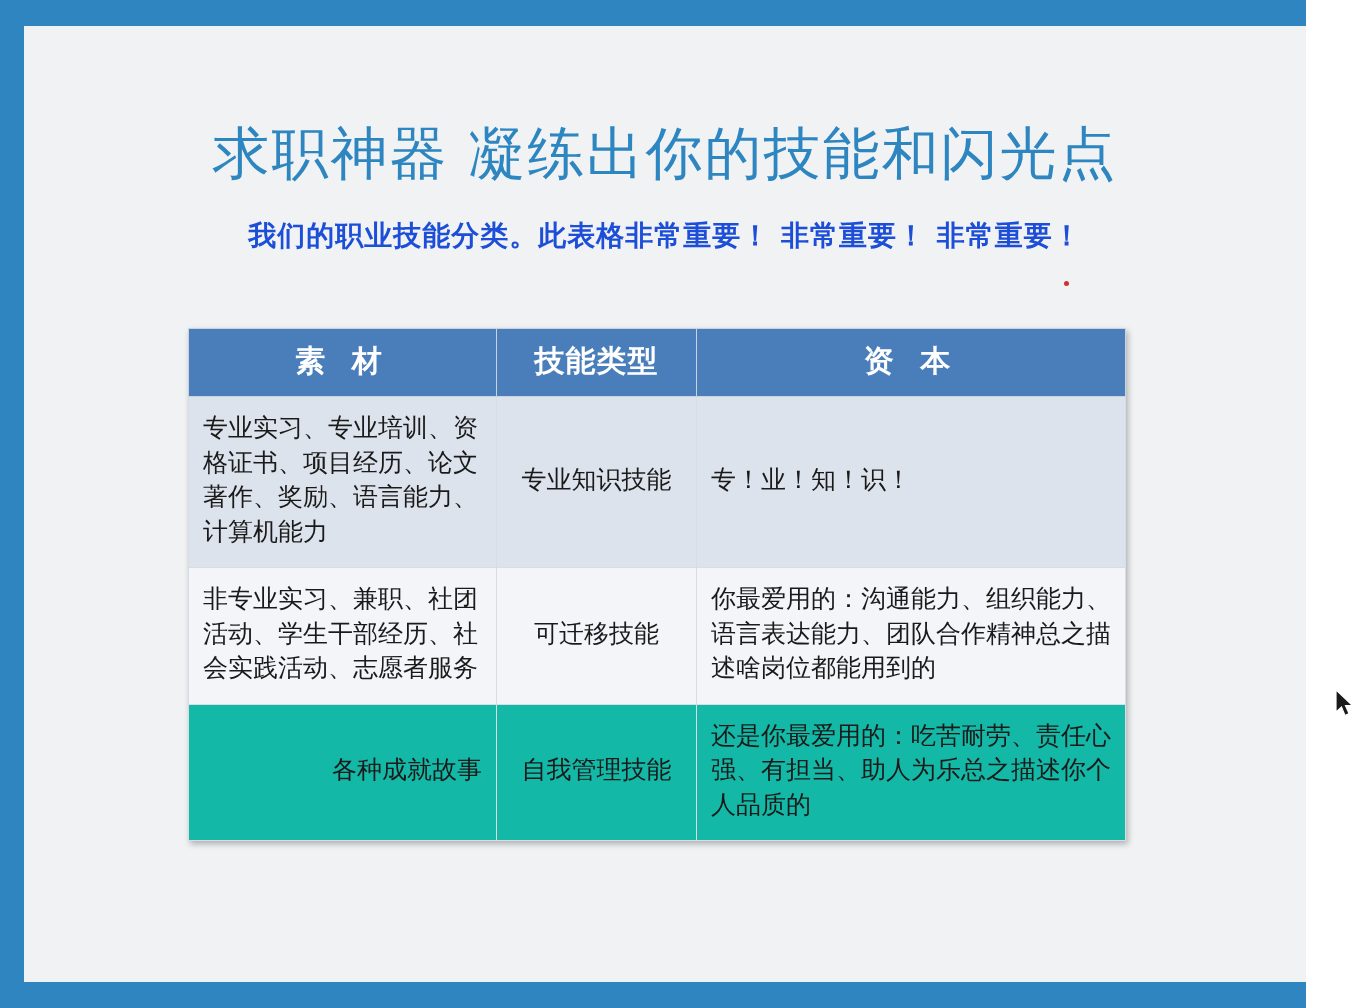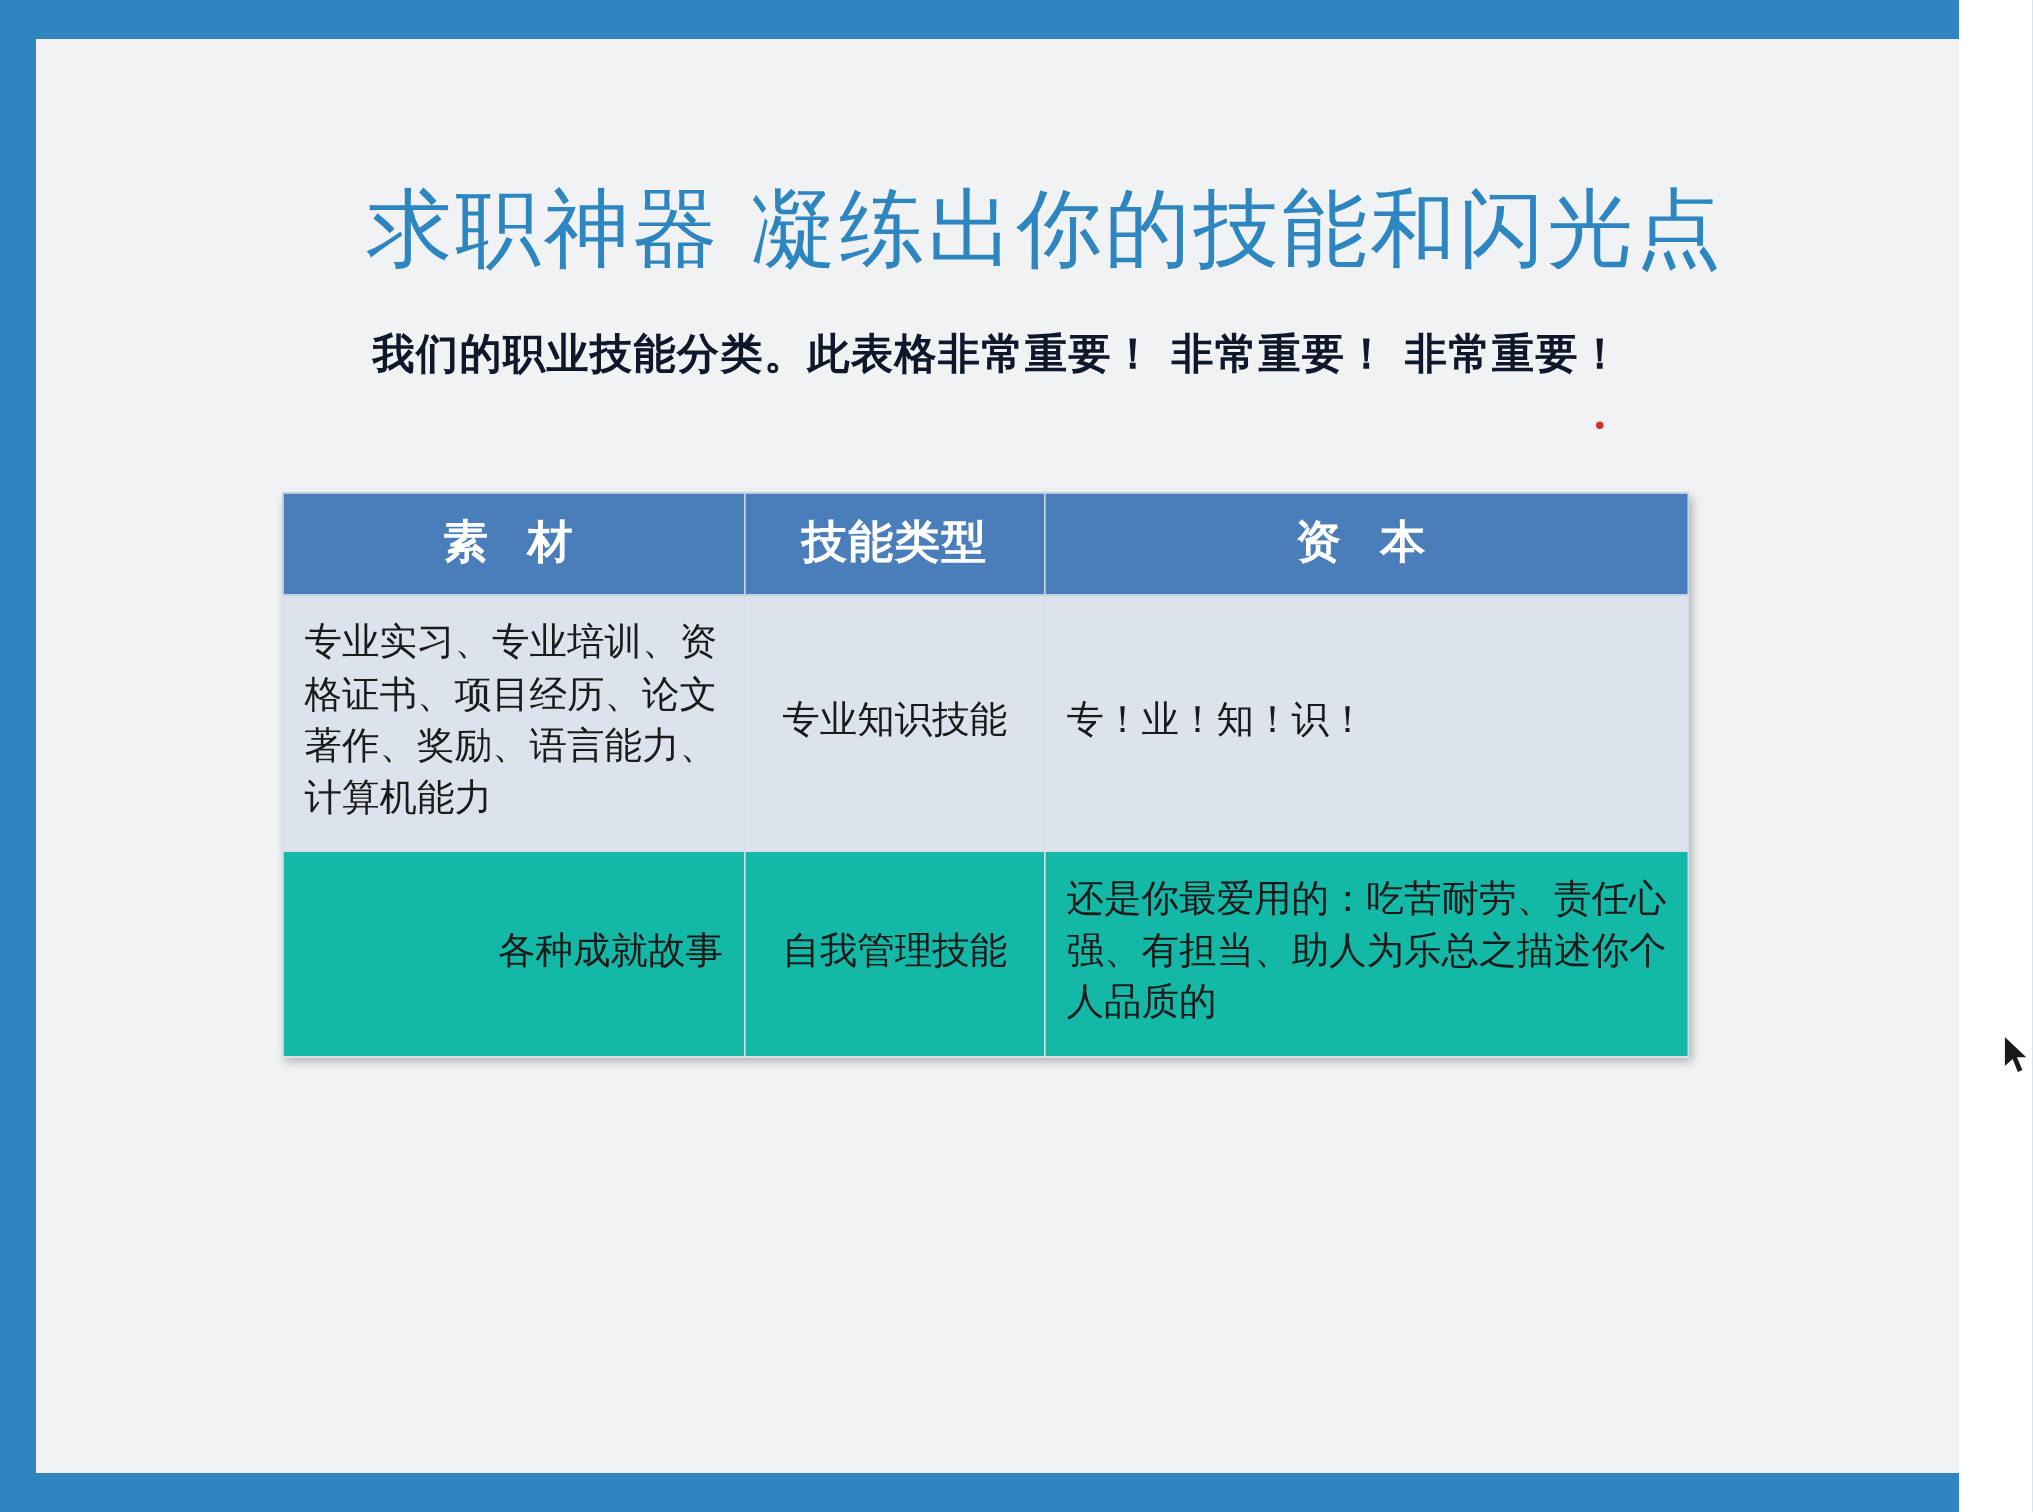--- a/index.html
+++ b/index.html
@@ -53,32 +53,31 @@
     top: 95px;
     width: 100%;
     text-align: center;
     font-size: 57px;
     line-height: 1.15;
     letter-spacing: 2px;
     color: #2e86c1;
     font-family: "DejaVu Sans", sans-serif;
     font-weight: 400;
     white-space: nowrap;
-    padding-left: 32px;
   }
 
   #subtitle {
     position: absolute;
     left: 0;
     top: 193px;
     width: 100%;
     text-align: center;
     font-size: 28px;
     line-height: 1.2;
-    color: #0f172a;
+    color: #1d4ed8;
     font-family: "DejaVu Serif", serif;
     font-weight: bold;
     letter-spacing: 1px;
     white-space: nowrap;
   }
 
   
   #red-dot {
     position: absolute;
     left: 1040px;
@@ -168,20 +167,25 @@
           <th class="tight">技能类型</th>
           <th>资  本</th>
         </tr>
       </thead>
       <tbody>
         <tr class="row-odd">
           <td class="col-materials">专业实习、专业培训、资格证书、项目经历、论文著作、奖励、语言能力、计算机能力</td>
           <td class="col-type">专业知识技能</td>
           <td class="col-capital">专！业！知！识！</td>
         </tr>
+        <tr class="row-even">
+          <td class="col-materials">非专业实习、兼职、社团活动、学生干部经历、社会实践活动、志愿者服务</td>
+          <td class="col-type">可迁移技能</td>
+          <td class="col-capital">你最爱用的：沟通能力、组织能力、语言表达能力、团队合作精神总之描述啥岗位都能用到的</td>
+        </tr>
         <tr class="row-odd2">
           <td class="col-materials center">各种成就故事</td>
           <td class="col-type">自我管理技能</td>
           <td class="col-capital">还是你最爱用的：吃苦耐劳、责任心强、有担当、助人为乐总之描述你个人品质的</td>
         </tr>
       </tbody>
     </table>
 
   </div>
 </div>

